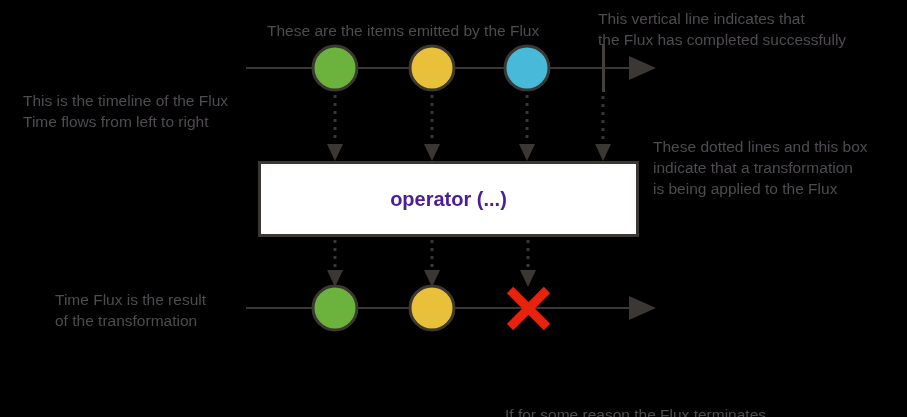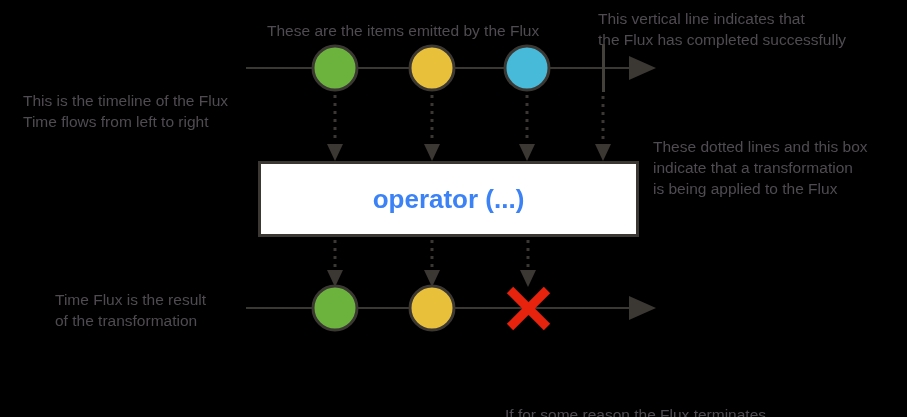--- a/index.html
+++ b/index.html
@@ -20,21 +20,21 @@
   .dot{stroke:#3b3733;stroke-width:3;stroke-dasharray:3 5;fill:none;}
   .dart{fill:#3b3733;}
   .marble{stroke:#3b3733;stroke-width:3;}
   .xmark line{stroke-width:9;stroke-linecap:butt;}
   .operator-box{
     position:absolute;left:258px;top:161px;width:375px;height:70px;
     background:#ffffff;border:3px solid #3b3733;
     display:flex;align-items:center;justify-content:center;
   }
   .operator-box span{
-    font-weight:bold;font-size:26px;color:#3b82f6;letter-spacing:0px;
+    font-weight:bold;font-size:20px;color:#4c1d95;letter-spacing:0px;
   }
 </style>
 </head>
 <body>
 
 <div class="canvas">
 
   <div class="ann center" style="left:23px;top:46px;width:220px;margin-top:44px;">This is the timeline of the Flux
 Time flows from left to right</div>
 

